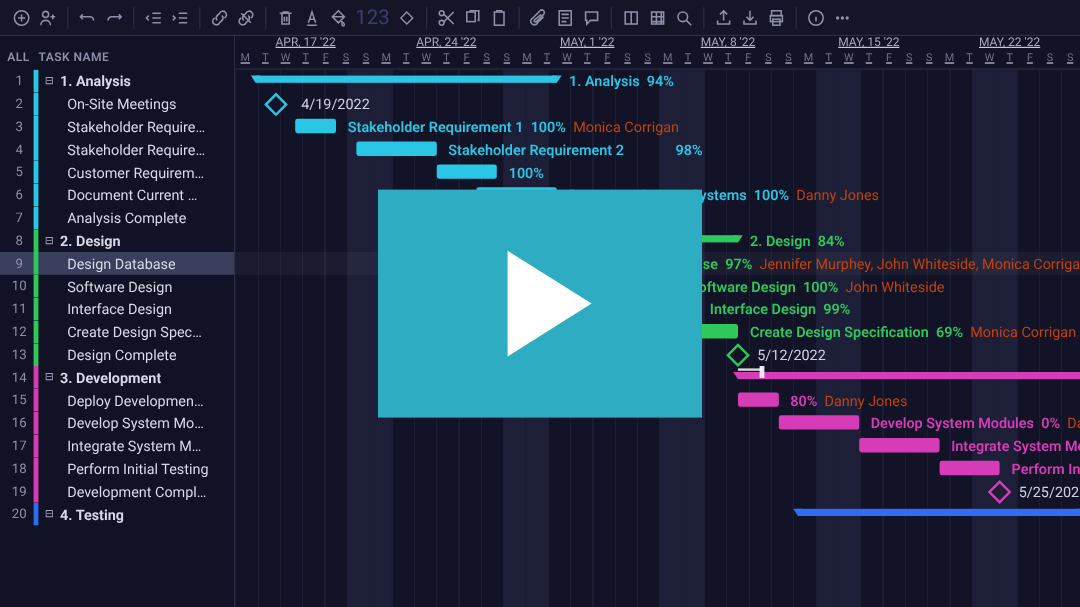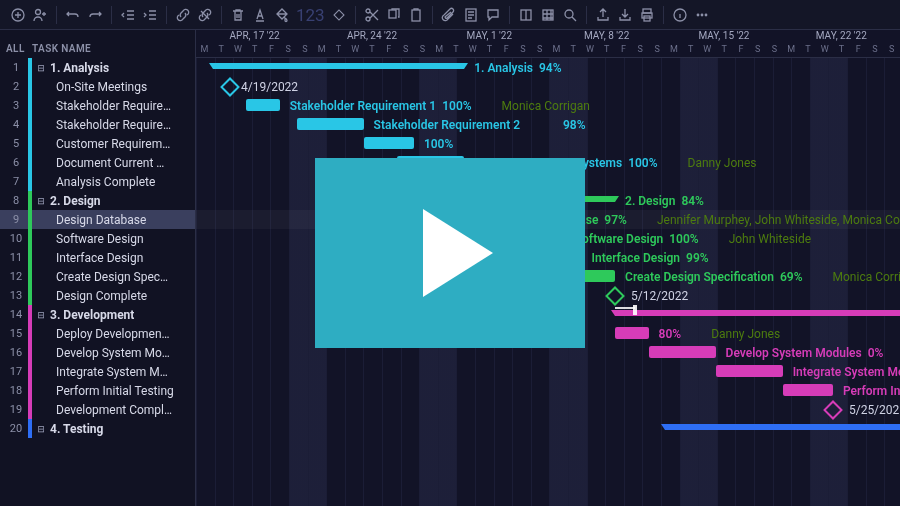--- a/index.html
+++ b/index.html
@@ -24,36 +24,36 @@
   .row { display: flex; align-items: center; height: 19px; padding-left: 4px; padding-right: 4px; white-space: nowrap; overflow: hidden; }
   .row.selected { background: #3a3f5e; }
   .rownum { width: 24px; text-align: center; color: #8c90a8; font-size: 11px; }
   .color-bar { width: 4px; height: 19px; margin-right: 4px; }
   .tgl { width: 10px; height: 10px; margin-right: 4px; display: inline-flex; align-items: center; justify-content: center; color: #9ea2bc; font-size: 9px; }
   .rowtext { color: #d7d9e8; font-size: 12px; overflow: hidden; text-overflow: ellipsis; }
   .row.group .rowtext { font-weight: 700; }
   .row .indent { display: inline-block; width: 20px; }
 
   
-  .gantt { flex: 1; position: relative; overflow: hidden; background: #121327; }
+  .gantt { flex: 1; position: relative; overflow: hidden; background: #121327; text-decoration: underline; }
   .g-header { height: 28px; display: flex; flex-direction: column; border-bottom: 1px solid #2b2e46; }
   .g-weeks { display: flex; height: 14px; color: #a4a8c0; font-size: 10px; }
   .g-week { flex: 1; text-align: center; }
   .g-days { display: flex; height: 14px; color: #6b6f8a; font-size: 9px; }
   .g-day { flex: 1; text-align: center; }
   .g-body { position: absolute; top: 28px; left: 0; right: 0; bottom: 0; }
   .g-grid { position: absolute; inset: 0; background-image:
     repeating-linear-gradient(to right, #1b1d36 0 1px, transparent 1px 18.6px),
     repeating-linear-gradient(to right, transparent 0 93px, rgba(50,54,90,.35) 93px 130.2px); }
   .g-row-overlay { position: absolute; left:0; right:0; background: rgba(255,255,255,.04); }
   .bar { position: absolute; height: 12px; border-radius: 2px; }
   .bar-label { position: absolute; height: 19px; display: flex; align-items: center; gap: 6px; font-size: 12px; white-space: nowrap; }
   .bar-label .tname { font-weight: 600; }
   .bar-label .pct { font-weight: 600; }
-  .bar-label .assignee { color: #4d7c0f; font-weight: 400; margin-left: 24px; }
+  .bar-label .assignee { color: #c2410c; font-weight: 400; }
   .ms { position: absolute; width: 14px; height: 14px; transform: rotate(45deg); border: 2px solid; }
   .ms-label { position: absolute; font-size: 12px; color: #cfd2e4; }
   .sum-bar { position: absolute; height: 6px; }
   .sum-bar:before, .sum-bar:after { content:""; position:absolute; top:0; width:0; height:0; border-top:6px solid currentColor; border-left:4px solid transparent; border-right:4px solid transparent; }
   .sum-bar:before { left:-4px; }
   .sum-bar:after { right:-4px; }
   .progress-thin { position:absolute; height:2px; background:#fff; opacity:.85; }
   .prog-end { position:absolute; width:4px; height:10px; background:#fff; opacity:.9; }
 
   
@@ -412,21 +412,21 @@
       </div>
       <div class="g-body">
         <div class="g-grid"></div>
         <div id="g-bars">
             <div class="sum-bar" style="left: 16.7619px; top: 5px; width: 251.429px; background: rgb(41, 198, 230); color: rgb(41, 198, 230);"></div>
             <div class="bar-label" style="left: 278.19px; top: 0px; color: rgb(41, 198, 230);">
               <span class="tname">1. Analysis</span>
               <span class="pct">94%</span>
             </div>
             <div class="ms" style="left: 26.5238px; top: 22px; border-color: rgb(41, 198, 230);"></div>
-            <div class="ms-label" style="left: 45px; top: 22px;">4/19/2022</div>
+            <div class="ms-label" style="left: 55px; top: 22px;">4/19/2022</div>
             <div class="bar" style="left: 50.2857px; top: 41px; width: 33.5238px; background: rgb(41, 198, 230);"></div>
             <div class="bar-label" style="left: 93.8095px; top: 38px; color: rgb(41, 198, 230);">
               <span class="tname">Stakeholder Requirement 1</span>
               <span class="pct">100%</span>
               <span class="assignee">Monica Corrigan</span>
             </div>
             <div class="bar" style="left: 100.571px; top: 60px; width: 67.0476px; background: rgb(41, 198, 230);"></div>
             <div class="bar-label" style="left: 177.619px; top: 57px; color: rgb(41, 198, 230); gap: 43px;">
               <span class="tname">Stakeholder Requirement 2</span>
               <span class="pct">98%</span>

